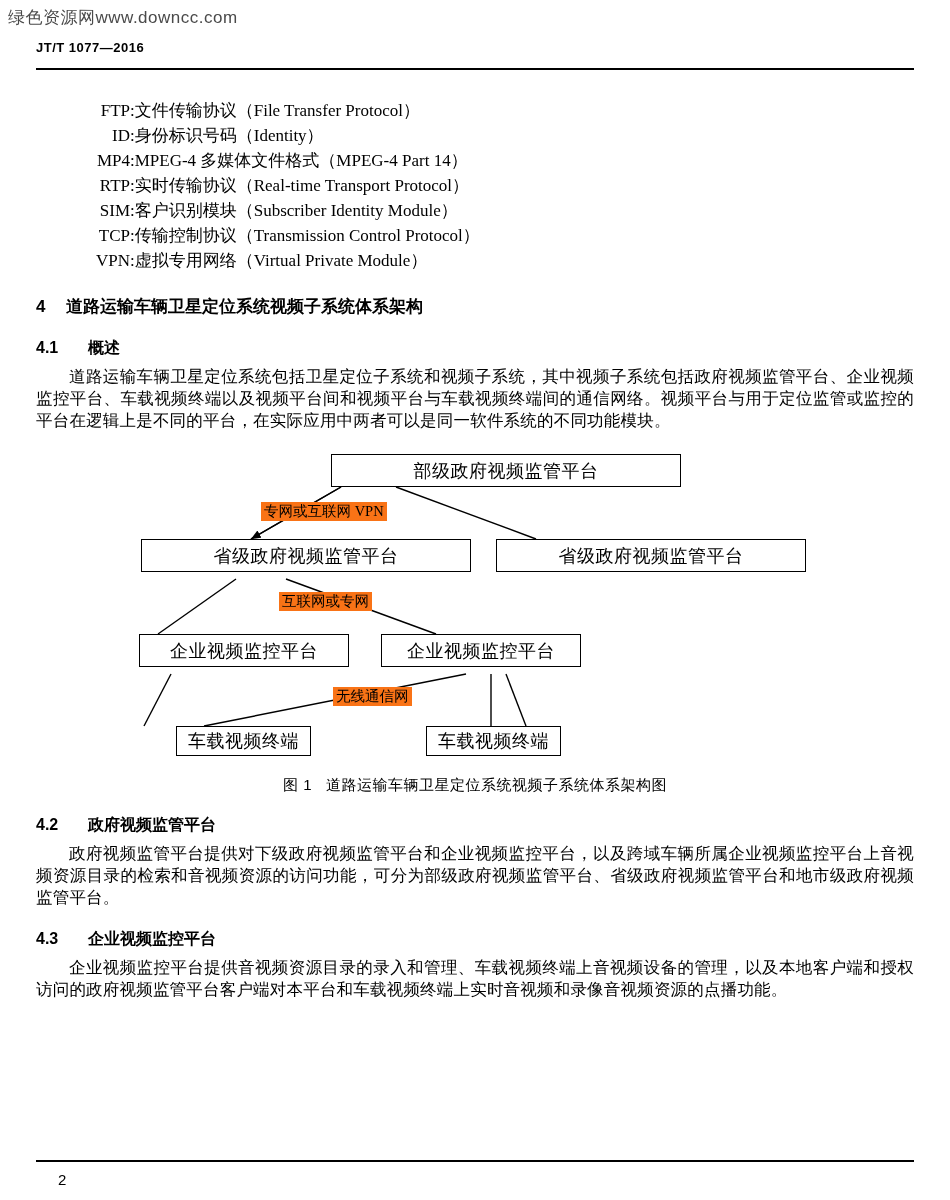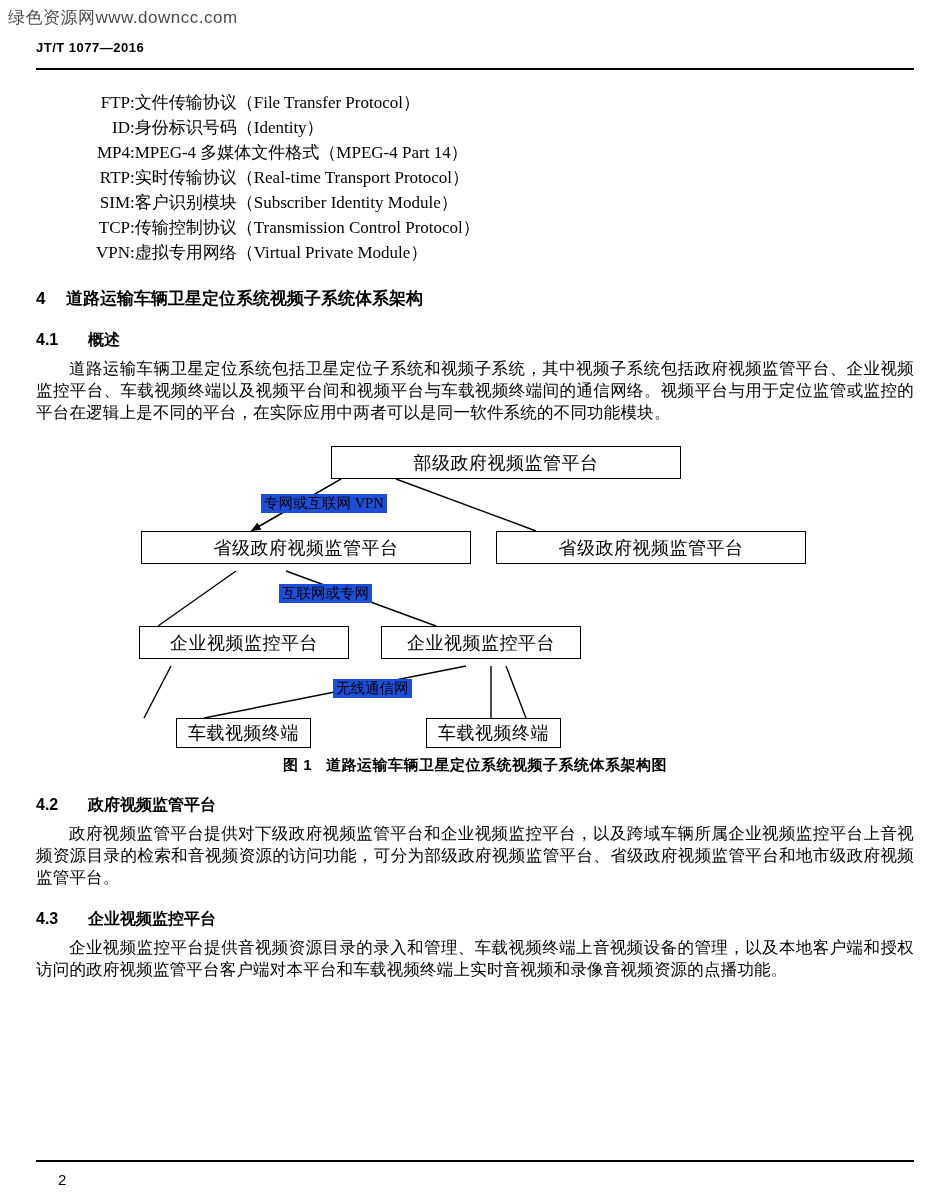--- a/index.html
+++ b/index.html
@@ -47,21 +47,21 @@
     font-size: 13px;
     letter-spacing: 0.5px;
   }
   .content {
     position: absolute;
     top: 78px;
     left: 36px;
     width: 878px;
   }
   .abbr-list {
-    margin-top: 12px;
+    margin-top: 20px;
     margin-left: 42px;
   }
   .abbr-item {
     font-size: 17px;
     line-height: 25px;
     white-space: nowrap;
   }
   .abbr-item .term {
     display: inline-block;
     min-width: 52px;
@@ -109,30 +109,30 @@
     font-size: 18px;
     display: flex;
     align-items: center;
     justify-content: center;
     box-sizing: border-box;
     letter-spacing: 0.5px;
   }
   .edge-label {
     position: absolute;
     font-size: 14.5px;
-    background: #1d4ed8;
+    background: #f97316;
     padding: 0 3px;
     white-space: nowrap;
   }
   .fig-caption {
     text-align: center;
     font-family: "Liberation Sans", sans-serif;
-    font-weight: bold;
+    font-weight: normal;
     font-size: 15px;
-    margin-top: 0;
+    margin-top: 12px;
     letter-spacing: 0.5px;
   }
   .fig-caption .lbl { margin-right: 14px; }
   svg.lines {
     position: absolute;
     left: 0;
     top: 0;
     width: 878px;
     height: 320px;
   }

